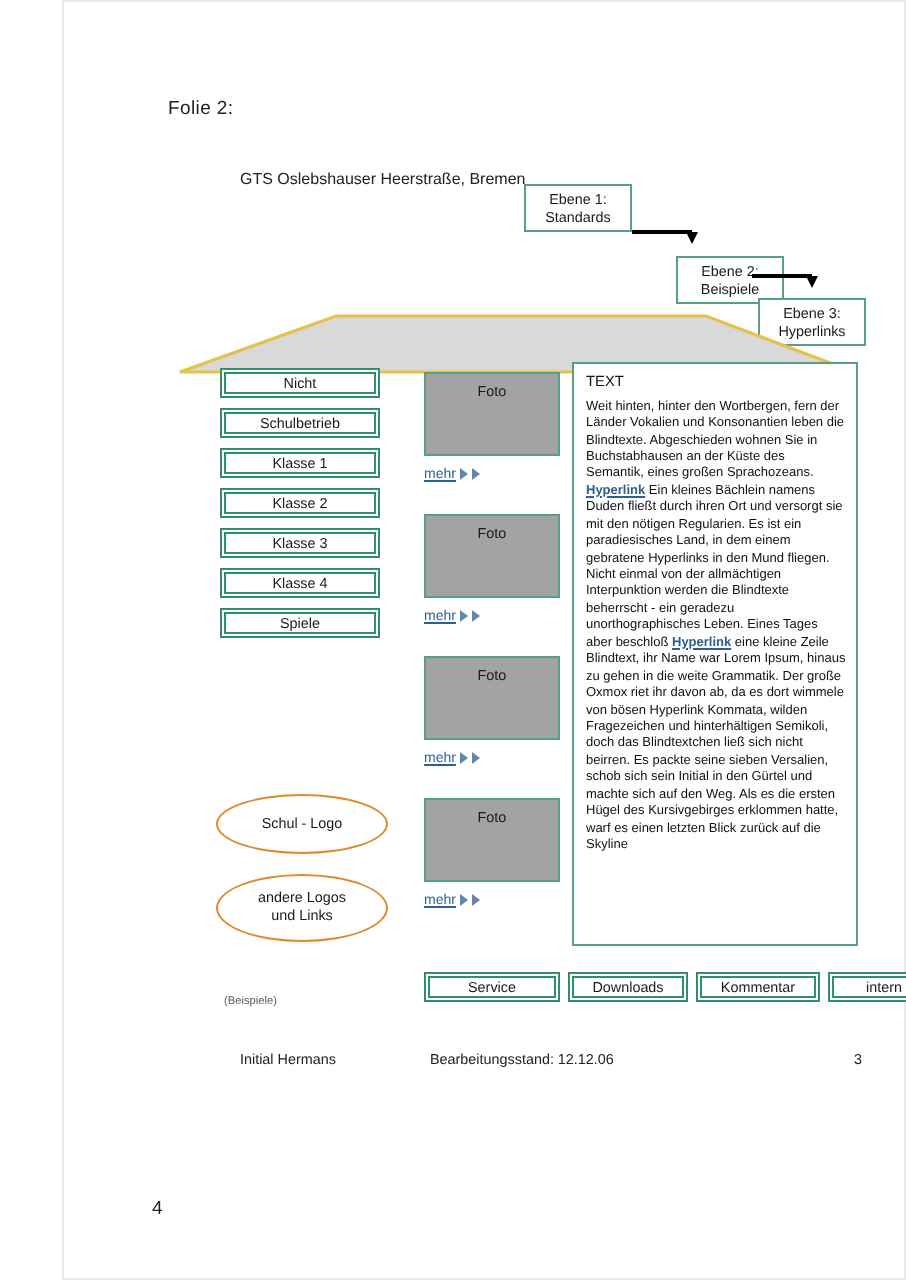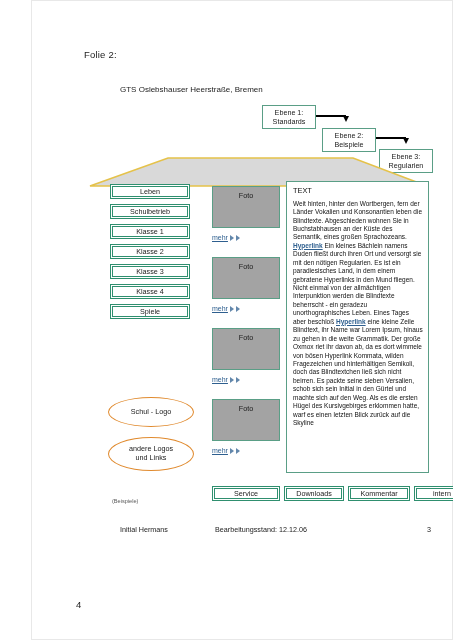--- a/index.html
+++ b/index.html
@@ -37,22 +37,22 @@
   .flowbox{
     position:absolute;box-sizing:border-box;
     display:flex;align-items:center;justify-content:center;
     text-align:center;font-size:7.2px;line-height:1.25;
     background:#ffffff;color:#1a1a1a;
   }
   .flowbox.orange{ border:1px solid #e08a2e; }
   .flowbox.green { border:1px solid #5a9e86; }
 
   .website-box { left:159px; top:99px; width:66px; height:18px; }
-  .ebene1-box  { left:230px; top:104px; width:54px; height:24px; }
-  .ebene2-box  { left:290px; top:127px; width:54px; height:24px; }
+  .ebene1-box  { left:230px; top:91px; width:54px; height:24px; }
+  .ebene2-box  { left:306px; top:127px; width:54px; height:24px; }
   .ebene3-box  { left:347px; top:148px; width:54px; height:24px; }
 
   
   .arrow{position:absolute;}
   .arrow .h{position:absolute;height:2px;background:#000;}
   .arrow .head{
     position:absolute;width:0;height:0;
     border-left:3.5px solid transparent;
     border-right:3.5px solid transparent;
     border-top:6px solid #000;
@@ -184,21 +184,21 @@
   <div class="flowbox green ebene2-box">
     <span>
       <span>Ebene 2:</span><br>
       <span>Beispiele</span>
     </span>
   </div>
 
   <div class="flowbox green ebene3-box">
     <span>
       <span>Ebene 3:</span><br>
-      <span>Regularien</span>
+      <span>Hyperlinks</span>
     </span>
   </div>
 
   <div class="arrow arrow1">
     <div class="h"></div>
       <div class="head"></div>
   </div>
   <div class="arrow arrow2">
     <div class="h"></div>
       <div class="head"></div>
@@ -207,21 +207,21 @@
   <div class="banner">
     <svg width="341" height="32" viewBox="0 0 341 32">
       <polygon points="80,2 265,2 339,30 2,30" fill="#d9d9d9" stroke="#e5c24a" stroke-width="1.6"></polygon>
     </svg>
   </div>
 
   <div class="mock">
 
     <div class="nav-btn" style="top:3px">
         <i></i>
-        <span>Leben</span>
+        <span>Nicht</span>
       </div>
     <div class="nav-btn" style="top:23px">
         <i></i>
         <span>Schulbetrieb</span>
       </div>
     <div class="nav-btn" style="top:43px">
         <i></i>
         <span>Klasse 1</span>
       </div>
     <div class="nav-btn" style="top:63px">

